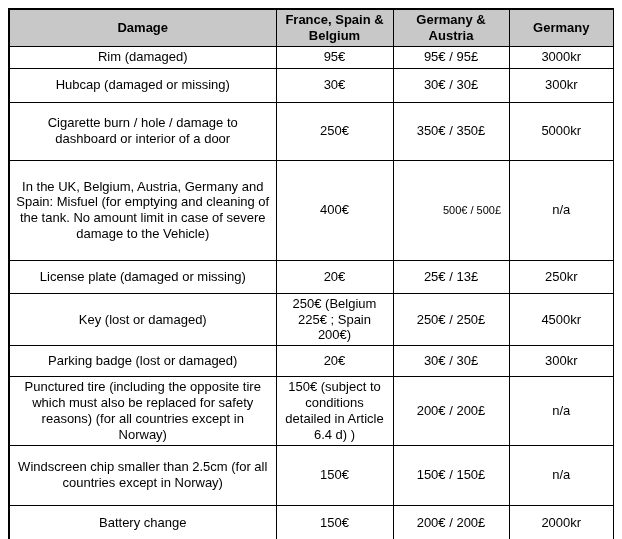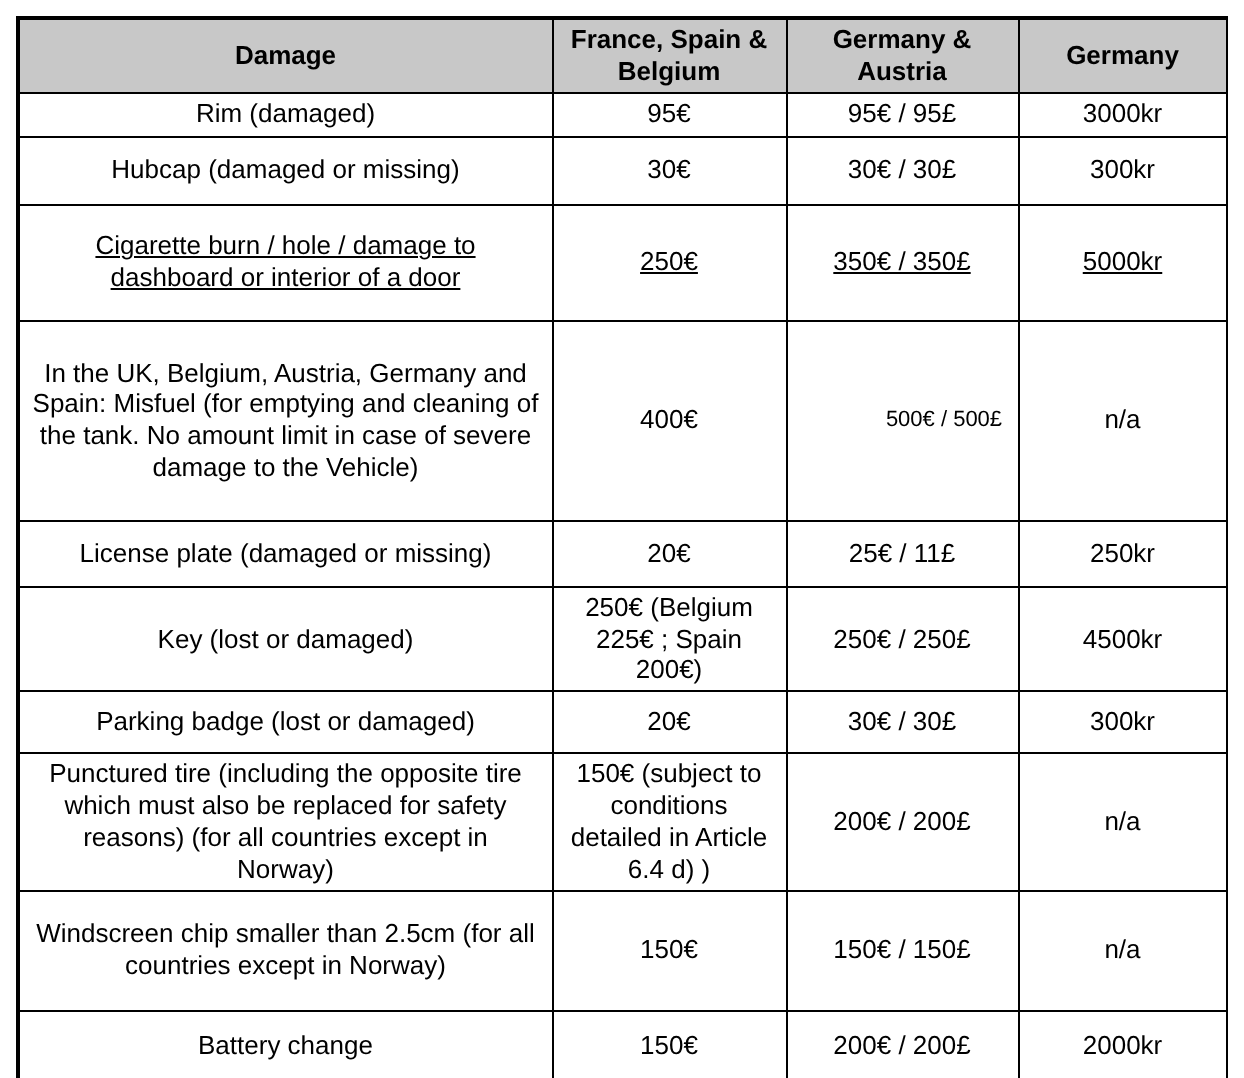--- a/index.html
+++ b/index.html
@@ -25,21 +25,21 @@
   }
   .fee-table th {
     background: var(--header-bg, #c8c8c8);
     font-weight: bold;
   }
   .fee-table td.small { font-size: 11px; padding-left: 48px; }
   
   tr.hdr      { height: 30px; }
   tr.r-0      { height: 22px; }
   tr.r-1      { height: 34px; }
-  tr.r-2      { height: 58px; text-decoration: underline; }
+  tr.r-2      { height: 58px; }
   tr.r-3      { height: 100px; margin-top: 34px; }
   tr.r-4      { height: 33px; }
   tr.r-5      { height: 47px; }
   tr.r-6      { height: 31px; }
   tr.r-7      { height: 62px; }
   tr.r-8      { height: 60px; padding-left: 47px; }
   tr.r-9      { height: 36px; }
 </style>
 </head>
 <body>
@@ -80,21 +80,21 @@
     </tr>
     <tr class="r-3">
       <td>In the UK, Belgium, Austria, Germany and Spain: Misfuel (for emptying and cleaning of the tank. No amount limit in case of severe damage to the Vehicle)</td>
       <td>400€</td>
       <td class="small">500€ / 500£</td>
       <td>n/a</td>
     </tr>
     <tr class="r-4">
       <td>License plate (damaged or missing)</td>
       <td>20€</td>
-      <td>25€ / 11£</td>
+      <td>25€ / 13£</td>
       <td>250kr</td>
     </tr>
     <tr class="r-5">
       <td>Key (lost or damaged)</td>
       <td>250€ (Belgium 225€ ; Spain 200€)</td>
       <td>250€ / 250£</td>
       <td>4500kr</td>
     </tr>
     <tr class="r-6">
       <td>Parking badge (lost or damaged)</td>

